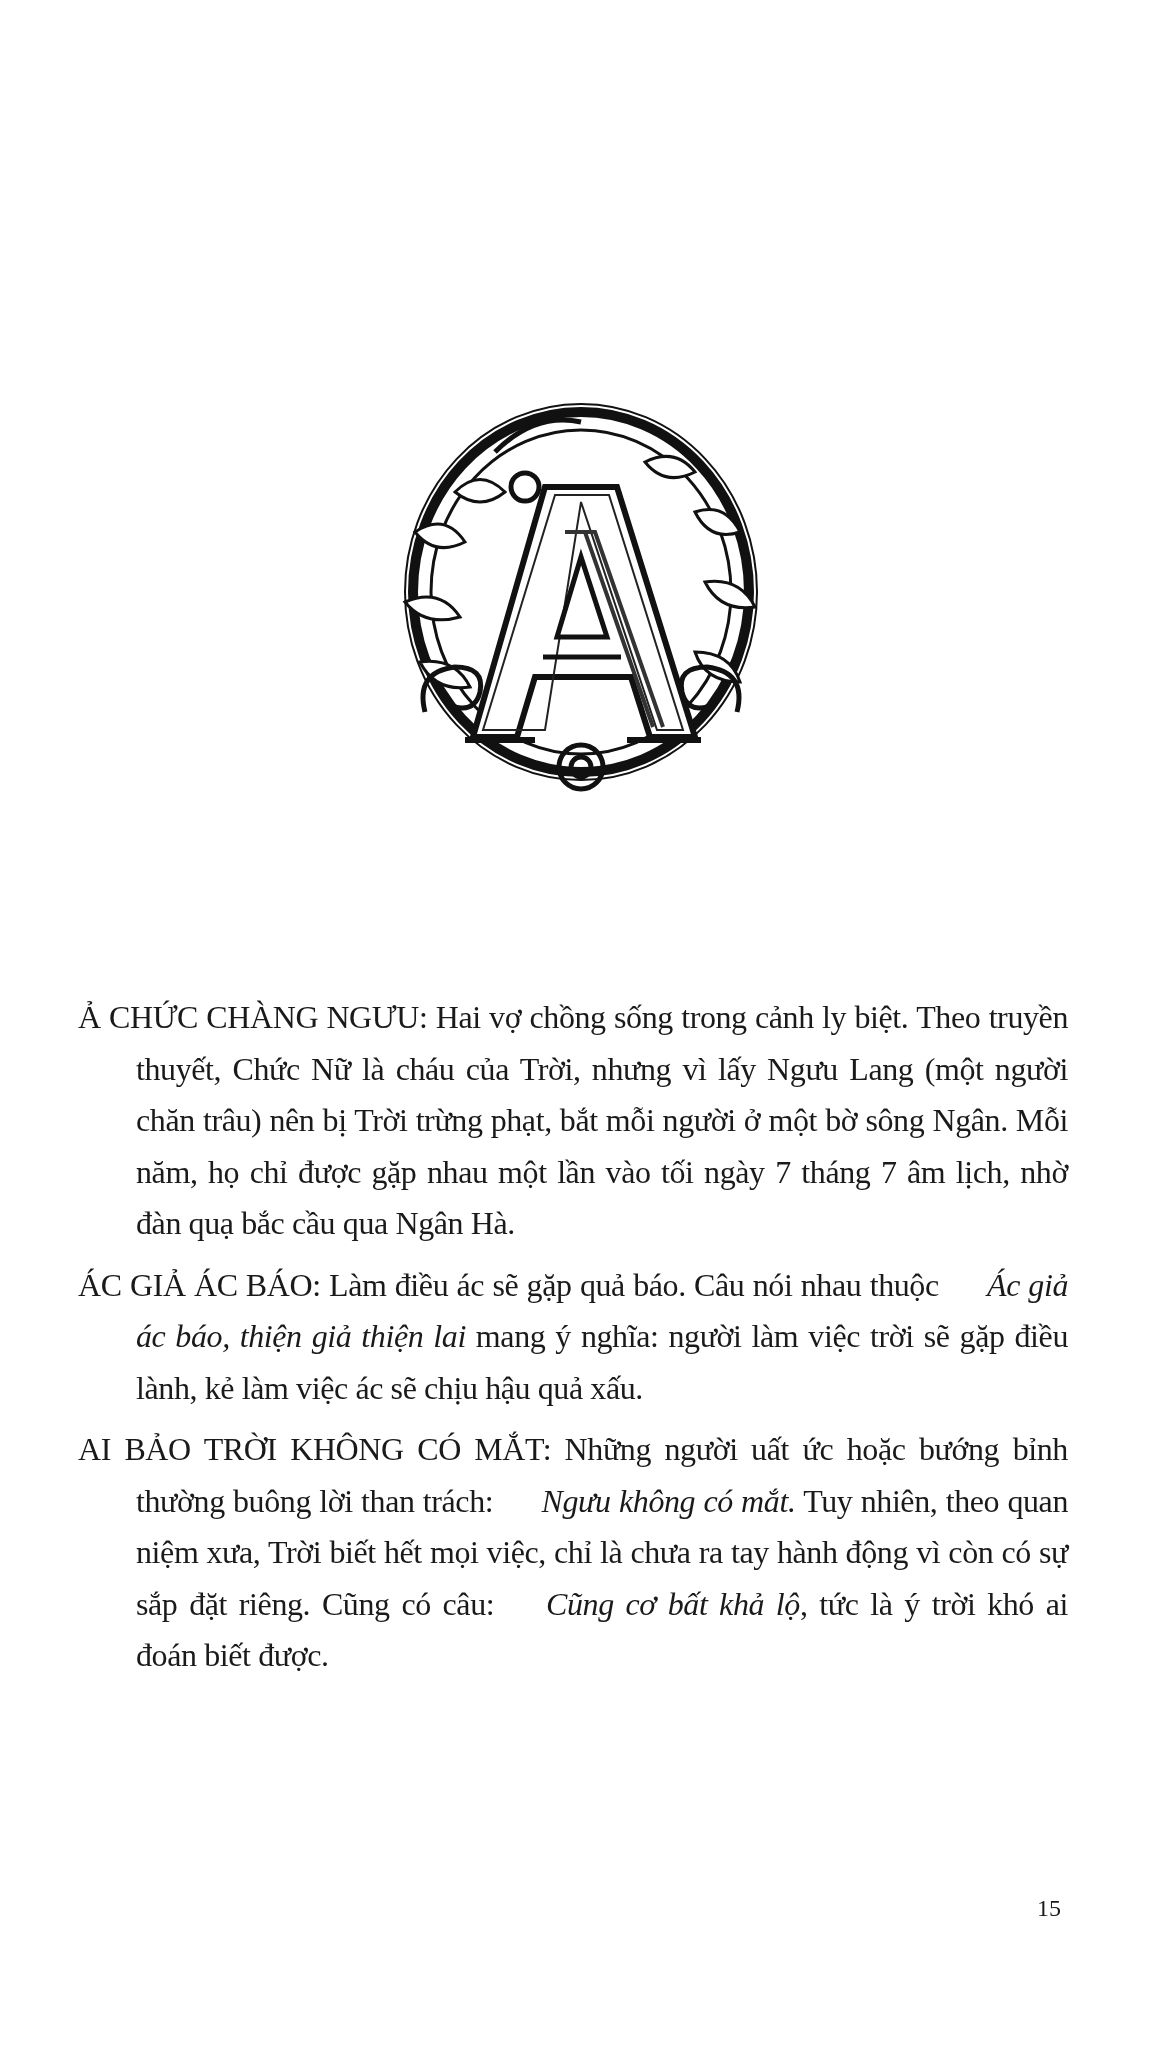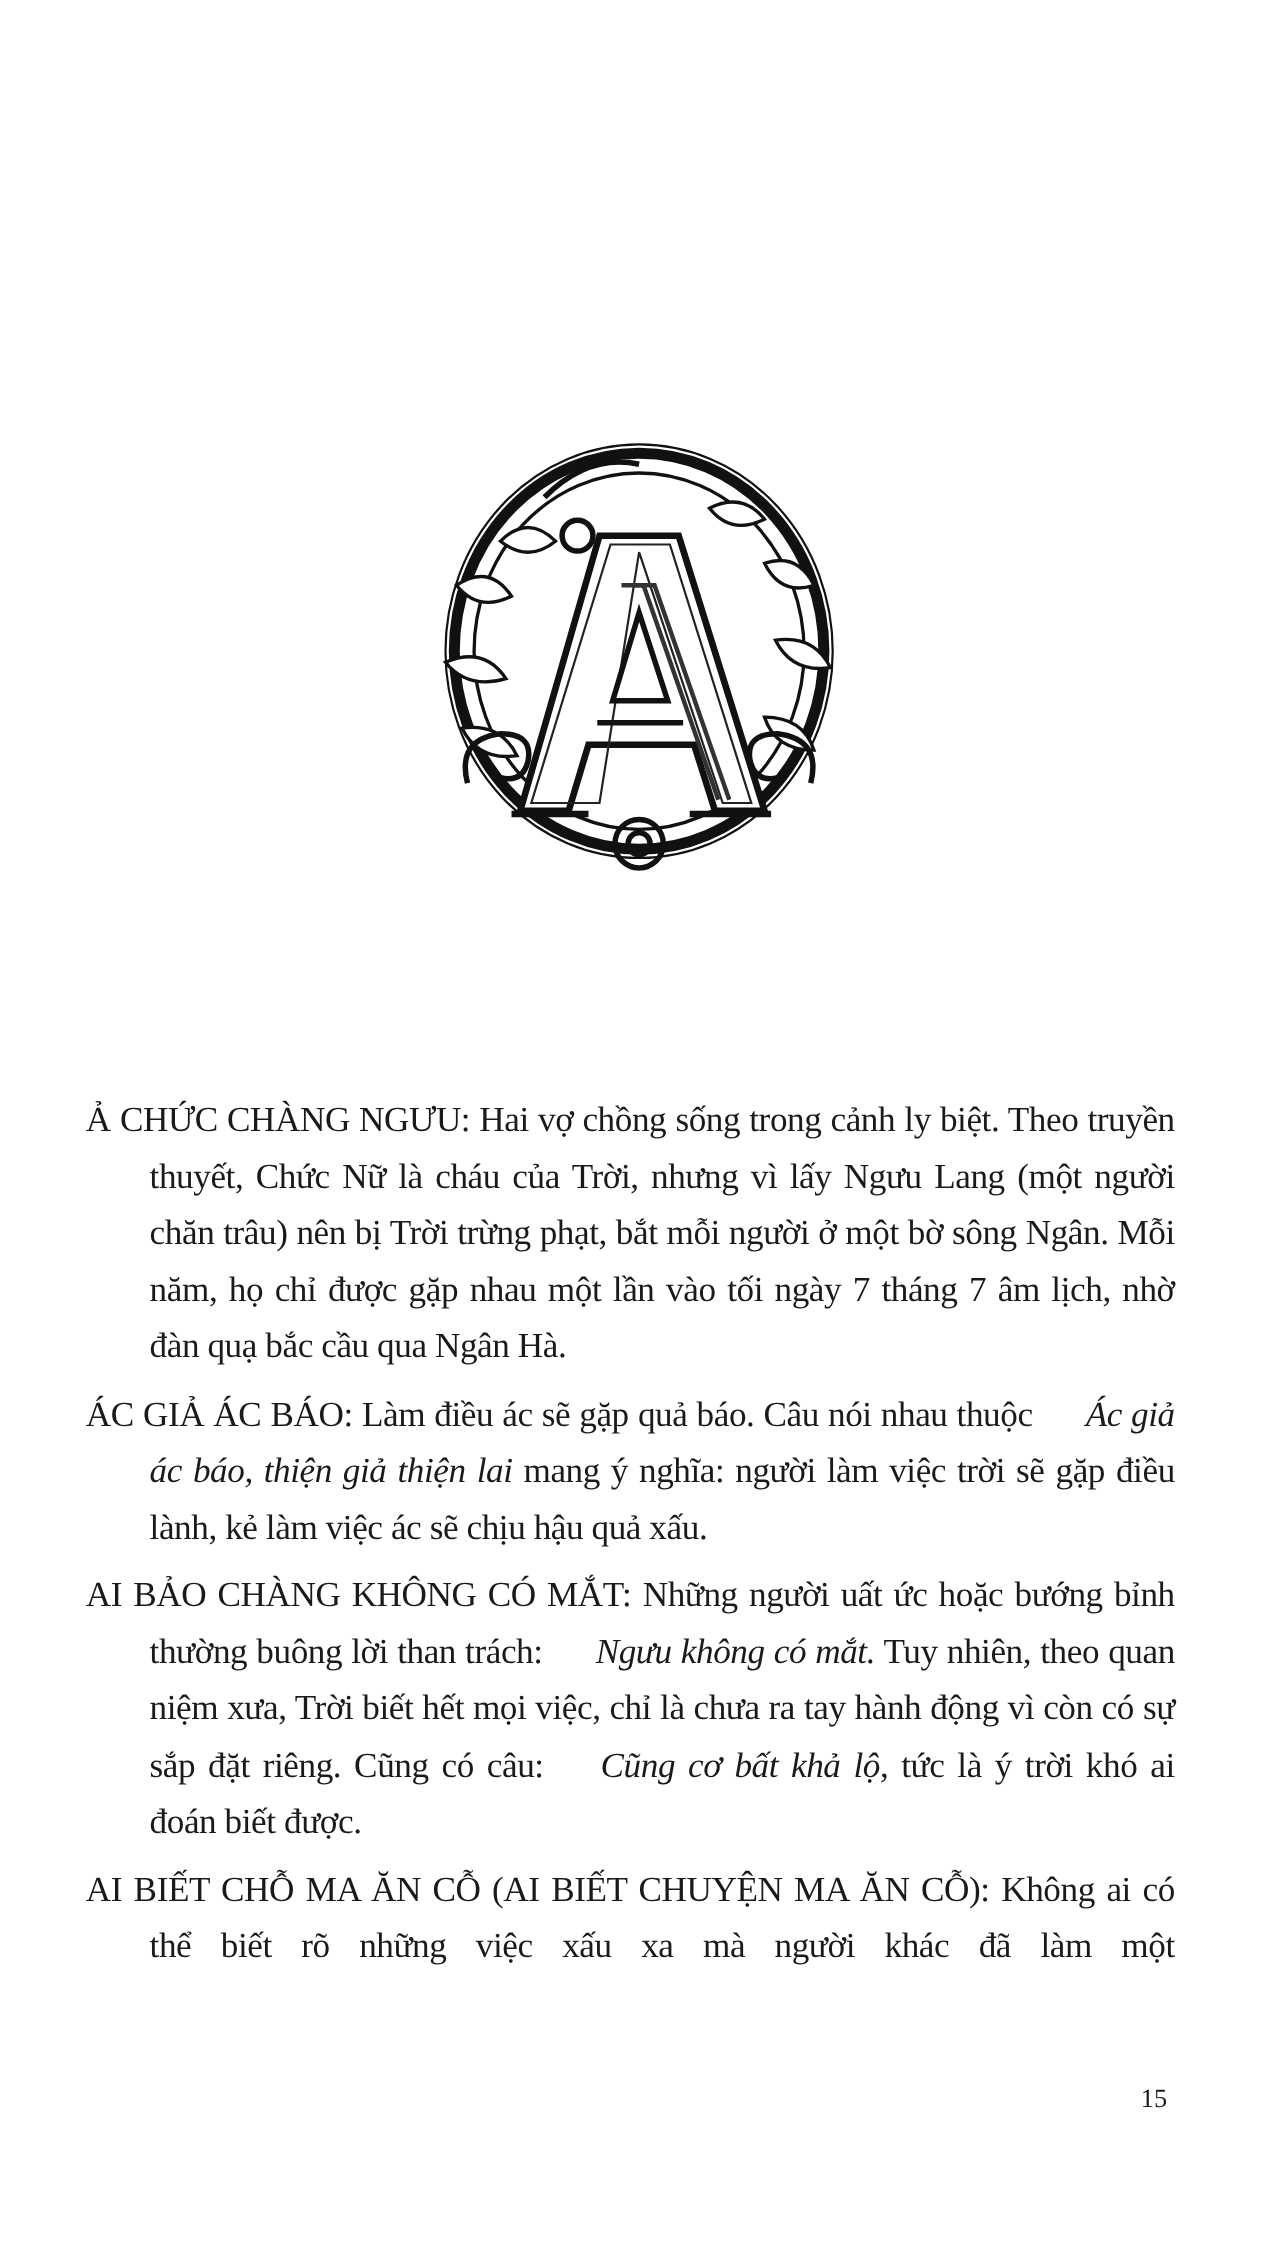--- a/index.html
+++ b/index.html
@@ -68,20 +68,17 @@
 </div>
 
 <div class="entries">
   <p class="entry">
     <span class="term">Ả CHỨC CHÀNG NGƯU:</span><span> Hai vợ chồng sống trong cảnh ly biệt. Theo truyền thuyết, Chức Nữ là cháu của Trời, nhưng vì lấy Ngưu Lang (một người chăn trâu) nên bị Trời trừng phạt, bắt mỗi người ở một bờ sông Ngân. Mỗi năm, họ chỉ được gặp nhau một lần vào tối ngày 7 tháng 7 âm lịch, nhờ đàn quạ bắc cầu qua Ngân Hà.</span>
   </p>
   <p class="entry">
     <span class="term">ÁC GIẢ ÁC BÁO:</span><span> Làm điều ác sẽ gặp quả báo. Câu nói nhau thuộc </span><i>Ác giả ác báo, thiện giả thiện lai</i><span> mang ý nghĩa: người làm việc trời sẽ gặp điều lành, kẻ làm việc ác sẽ chịu hậu quả xấu.</span>
   </p>
   <p class="entry">
-    <span class="term">AI BẢO CHÀNG KHÔNG CÓ MẮT:</span><span> Những người uất ức hoặc bướng bỉnh thường buông lời than trách: </span><i>Ngưu không có mắt.</i><span> Tuy nhiên, theo quan niệm xưa, Trời biết hết mọi việc, chỉ là chưa ra tay hành động vì còn có sự sắp đặt riêng. Cũng có câu: </span><i>Cũng cơ bất khả lộ</i><span>, tức là ý trời khó ai đoán biết được.</span>
-  </p>
-  <p class="entry" style="text-align-last: justify;">
-    <span class="term">AI BIẾT CHỖ MA ĂN CỖ (AI BIẾT CHUYỆN MA ĂN CỖ):</span><span> Không ai có thể biết rõ những việc xấu xa mà người khác đã làm một</span>
+    <span class="term">AI BẢO TRỜI KHÔNG CÓ MẮT:</span><span> Những người uất ức hoặc bướng bỉnh thường buông lời than trách: </span><i>Ngưu không có mắt.</i><span> Tuy nhiên, theo quan niệm xưa, Trời biết hết mọi việc, chỉ là chưa ra tay hành động vì còn có sự sắp đặt riêng. Cũng có câu: </span><i>Cũng cơ bất khả lộ</i><span>, tức là ý trời khó ai đoán biết được.</span>
   </p>
 </div>
 
 <div class="page-number">15</div>
 
 </body></html>

